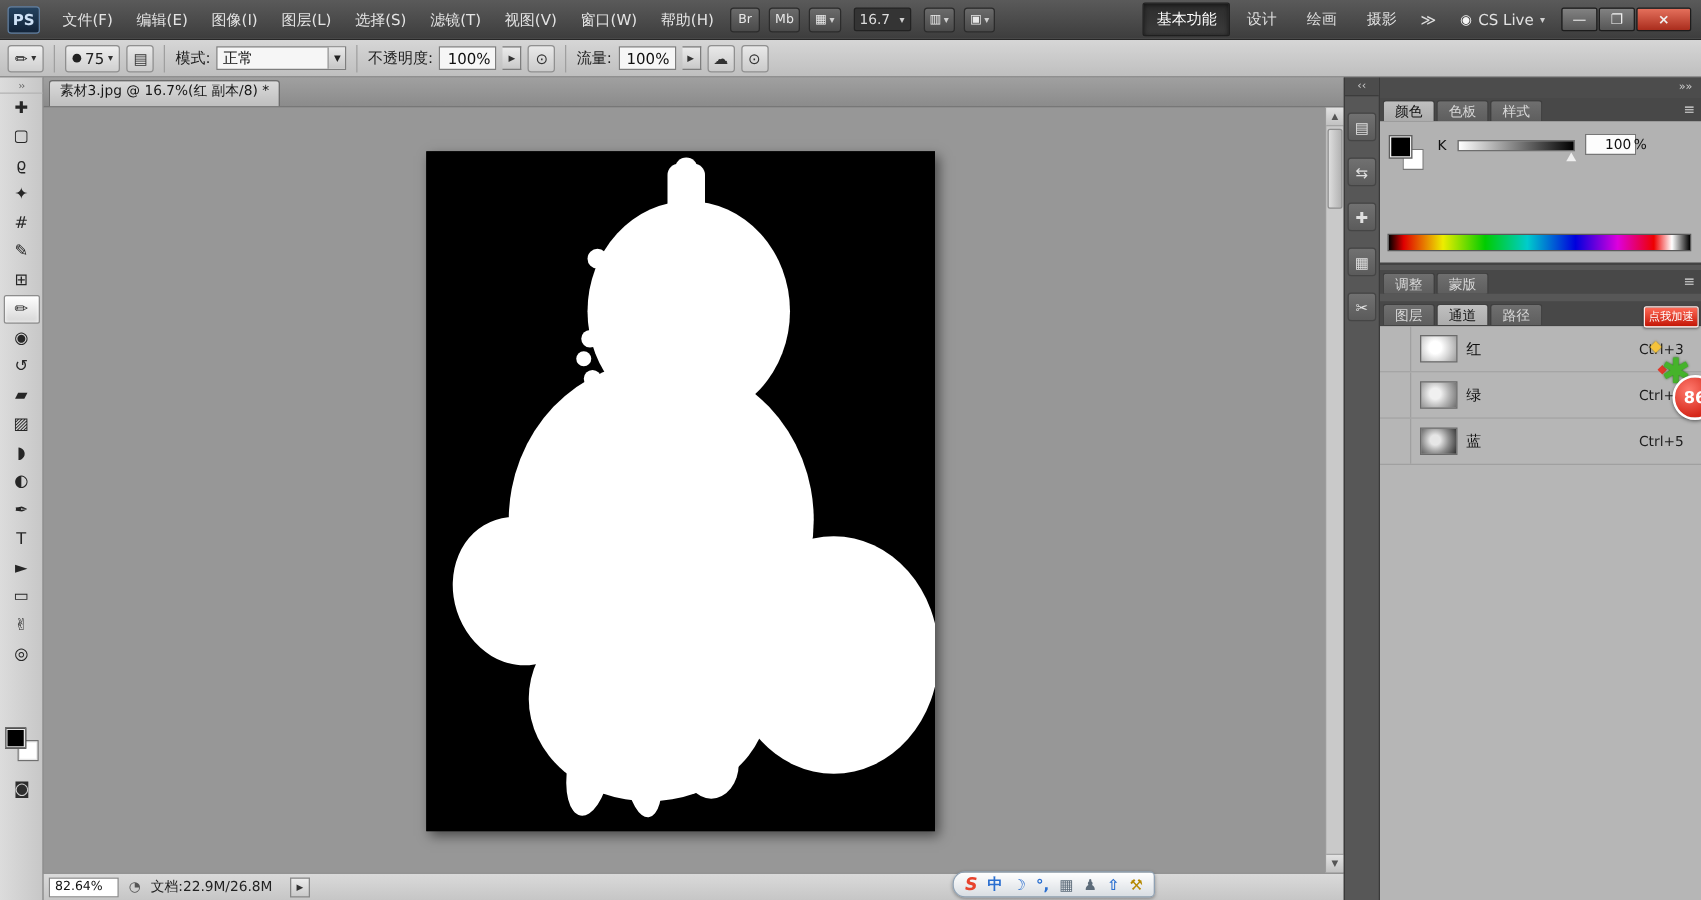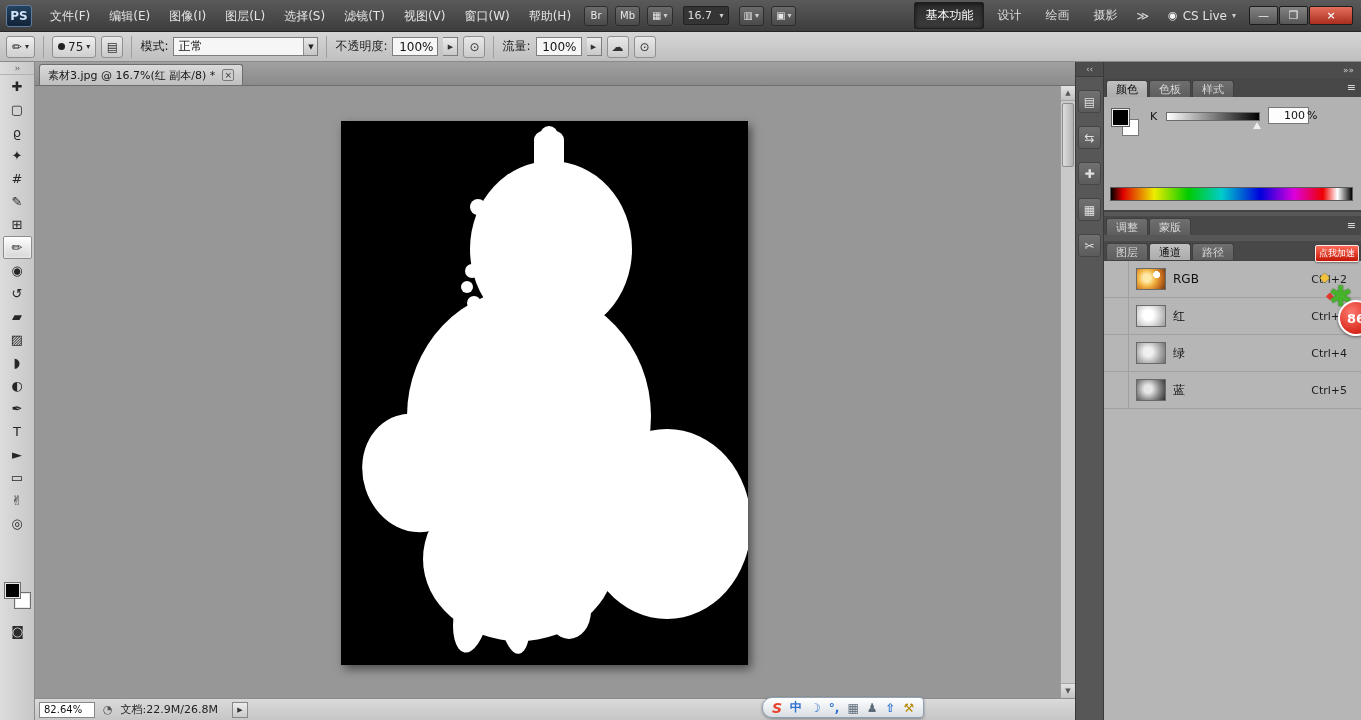--- a/index.html
+++ b/index.html
@@ -35,21 +35,21 @@
 
   
   .optbar{position:absolute;left:0;top:32px;right:0;height:30px;display:flex;align-items:center;
     background:linear-gradient(#d6d6d6,#bfbfbf);border-bottom:1px solid #8a8a8a;font-size:12px;color:#1c1c1c;padding:0 6px;gap:5px;}
   .opt-btn{height:22px;padding:0 5px;background:linear-gradient(#efefef,#cfcfcf);border:1px solid #8f8f8f;border-radius:3px;
     display:flex;align-items:center;gap:3px;color:#222;}
   .opt-btn .caret{color:#333;}
   .sep{width:1px;height:22px;background:#9f9f9f;margin:0 3px;}
   .brush-dot{width:7px;height:7px;border-radius:50%;background:#222;}
   .opt-field{height:19px;background:#f6f6f6;border:1px solid #7e7e7e;display:flex;align-items:center;padding:0 4px;color:#111;}
-  .mode-select{width:145px;justify-content:space-between;}
+  .mode-select{width:104px;justify-content:space-between;}
   .mode-select .dd{width:14px;height:17px;margin-right:-4px;background:linear-gradient(#e9e9e9,#c6c6c6);border-left:1px solid #8f8f8f;
     display:flex;align-items:center;justify-content:center;font-size:7px;color:#222;}
   .num-field{width:46px;justify-content:flex-end;}
   .stepper{width:15px;height:19px;background:linear-gradient(#ececec,#c9c9c9);border:1px solid #7e7e7e;border-left:none;
     display:flex;align-items:center;justify-content:center;font-size:7px;color:#333;}
   .opt-icon{width:22px;height:22px;background:linear-gradient(#e9e9e9,#cbcbcb);border:1px solid #909090;border-radius:3px;
     display:flex;align-items:center;justify-content:center;font-size:12px;color:#333;}
 
   
   .tools{position:absolute;left:0;top:62px;bottom:0;width:35px;background:linear-gradient(90deg,#dcdcdc,#c7c7c7);
@@ -63,21 +63,21 @@
   .swatch.fg{left:0;top:0;background:#000;z-index:2;}
   .swatch.bg{left:10px;top:10px;background:#fff;z-index:1;}
   .tool-extra{position:absolute;left:4px;width:27px;height:22px;display:flex;align-items:center;justify-content:center;
     font-size:13px;color:#2d2d2d;}
 
   
   .doc-area{position:absolute;left:35px;top:62px;width:1040px;bottom:0;display:flex;flex-direction:column;}
   .tabbar{height:24px;background:linear-gradient(#a0a0a0,#8b8b8b);border-bottom:1px solid #6d6d6d;display:flex;align-items:flex-end;}
   .doc-tab{height:21px;margin-left:4px;padding:0 8px;display:flex;align-items:center;gap:7px;
     background:linear-gradient(#dadada,#bfbfbf);border:1px solid #6d6d6d;border-bottom:none;border-radius:3px 3px 0 0;
-    font-size:11px;color:#161616;white-space:nowrap;}
+    font-size:11px;color:#161616;white-space:nowrap;flex-direction:column;}
   .tab-close{width:12px;height:12px;border:1px solid #7a7a7a;background:#cdcdcd;border-radius:2px;
     display:flex;align-items:center;justify-content:center;font-size:9px;color:#333;}
   .canvas{position:relative;flex:1;background:#979797;overflow:hidden;}
   .doc-image{position:absolute;left:306px;top:35px;width:407px;height:544px;background:#000;
     box-shadow:3px 4px 9px rgba(0,0,0,0.5);}
   .doc-image svg{display:block;}
   .vscroll{position:absolute;right:0;top:0;bottom:0;width:15px;background:#c9c9c9;border-left:1px solid #9c9c9c;}
   .vs-btn{height:15px;display:flex;align-items:center;justify-content:center;font-size:7px;color:#555;background:linear-gradient(#e2e2e2,#c2c2c2);border-bottom:1px solid #a5a5a5;}
   .vs-btn.bottom{position:absolute;bottom:0;left:0;right:0;border-top:1px solid #a5a5a5;border-bottom:none;}
   .vs-thumb{position:absolute;left:1px;right:1px;top:17px;height:64px;background:linear-gradient(90deg,#dedede,#b2b2b2);
@@ -370,26 +370,20 @@
     <div class="tabrow">
       <div class="ptab">图层</div>
       <div class="ptab active">通道</div>
       <div class="ptab">路径</div>
       <div class="pmenu">≡</div>
     </div>
 
     <div class="channels">
       <div class="ch-row">
         <div class="ch-eye"></div>
-        <div class="ch-thumb t-rgb"></div>
-        <span class="ch-name">RGB</span>
-        <span class="ch-short">Ctrl+2</span>
-      </div>
-      <div class="ch-row">
-        <div class="ch-eye"></div>
         <div class="ch-thumb t-red"></div>
         <span class="ch-name">红</span>
         <span class="ch-short">Ctrl+3</span>
       </div>
       <div class="ch-row">
         <div class="ch-eye"></div>
         <div class="ch-thumb t-green"></div>
         <span class="ch-name">绿</span>
         <span class="ch-short">Ctrl+4</span>
       </div>

